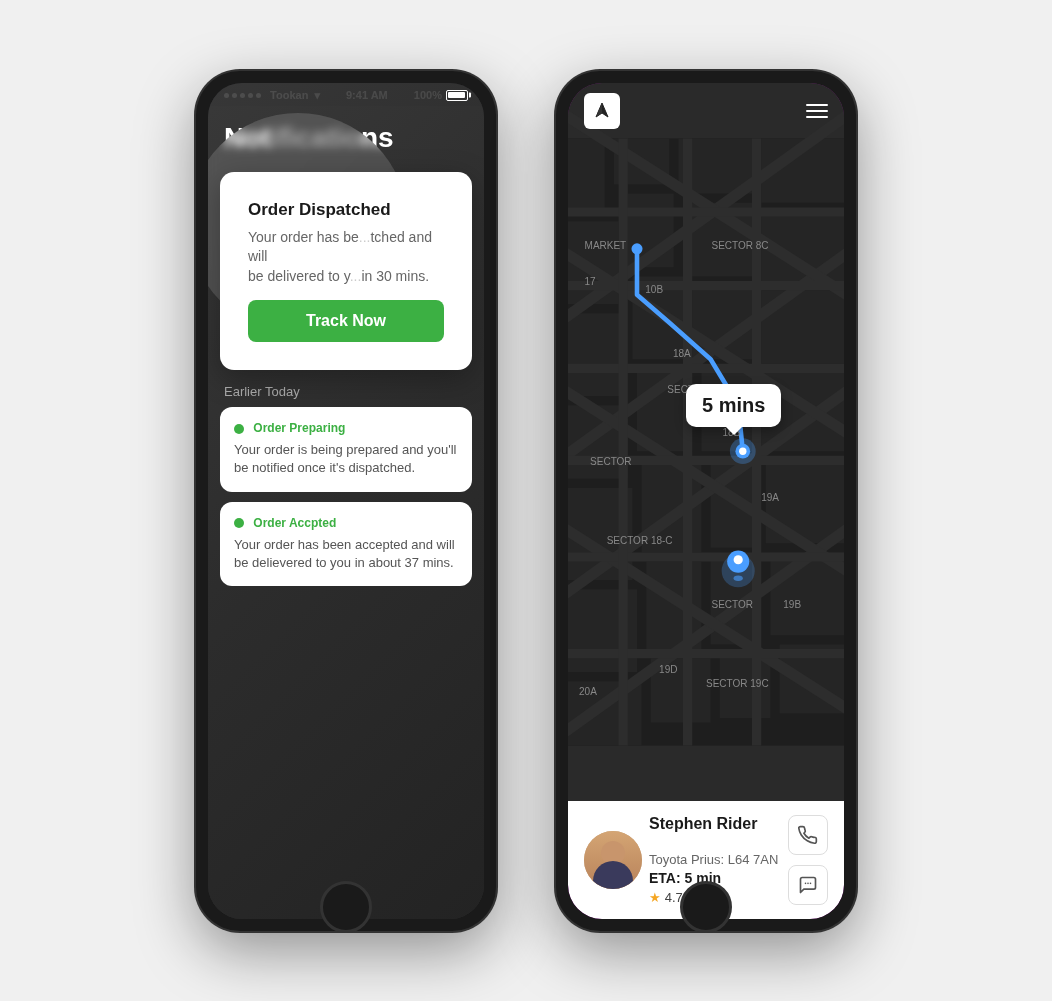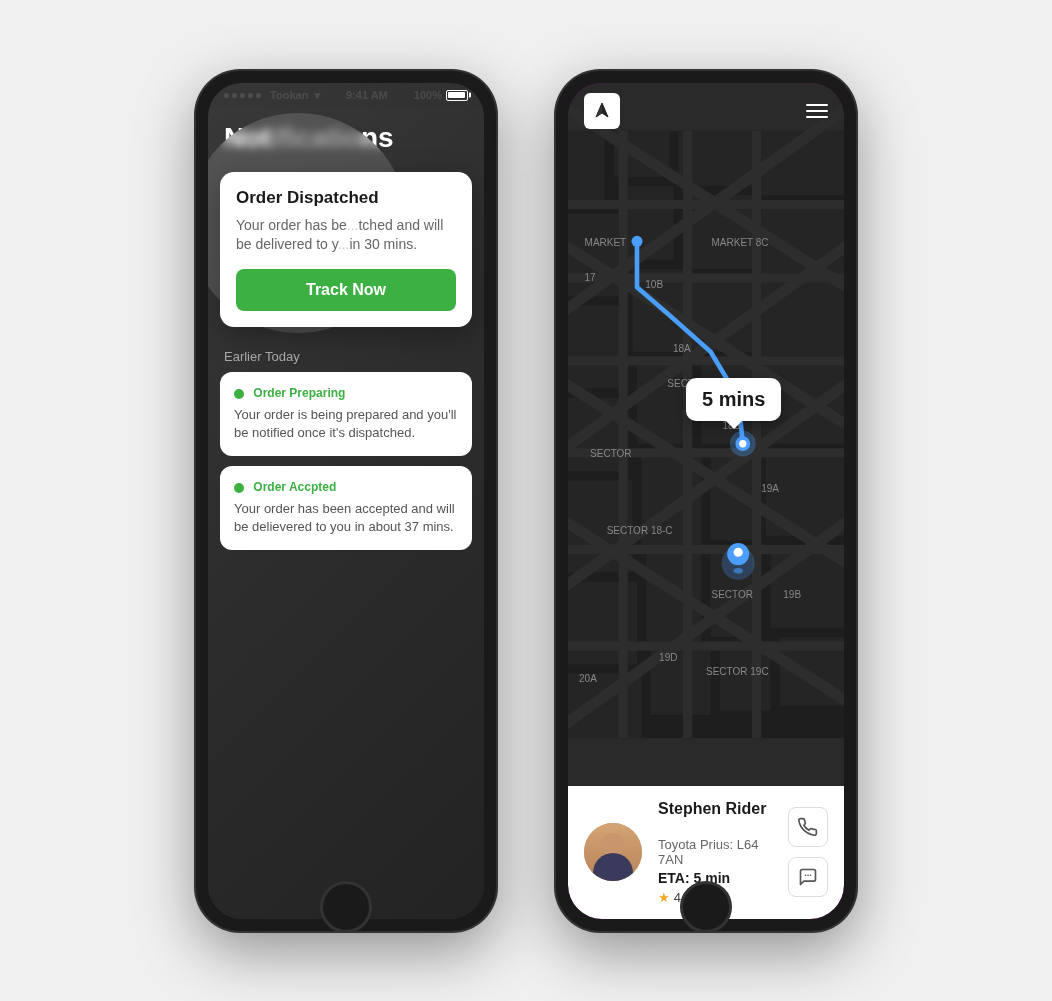--- a/index.html
+++ b/index.html
@@ -129,24 +129,24 @@
       width: 220px;
       height: 220px;
       background: rgba(255,255,255,0.15);
       border-radius: 50%;
       backdrop-filter: blur(4px);
       z-index: 3;
     }
     .popup-card {
       position: relative;
       z-index: 4;
-      margin: 10px 12px 8px;
+      margin: 10px 12px 0;
       background: white;
       border-radius: 14px;
-      padding: 16px;
+      padding: 28px;
       box-shadow: 0 8px 30px rgba(0,0,0,0.3);
     }
     .popup-card-title {
       font-size: 17px;
       font-weight: 700;
       color: #1a1a1a;
       margin-bottom: 8px;
     }
     .popup-card-text {
       font-size: 14px;
@@ -294,21 +294,21 @@
       border-right: 8px solid transparent;
       border-top: 8px solid white;
     }
 
     
     .driver-card {
       background: white;
       padding: 14px 16px;
       display: flex;
       align-items: center;
-      gap: 16px;
+      gap: 7px;
       min-height: 110px;
       border-radius: 0 0 34px 34px;
     }
     .driver-avatar {
       width: 58px;
       height: 58px;
       border-radius: 50%;
       overflow: hidden;
       background: #c8a882;
       flex-shrink: 0;
@@ -537,21 +537,21 @@
 
             <circle cx="185" cy="470" r="18" fill="#4a9eff" opacity="0.25"></circle>
             <circle cx="185" cy="460" r="12" fill="#4a9eff"></circle>
             <ellipse cx="185" cy="478" rx="5" ry="3" fill="#4a9eff" opacity="0.6"></ellipse>
             <circle cx="185" cy="458" r="5" fill="white"></circle>
           </svg>
 
           <div class="map-label" style="left:6%;top:22%">MARKET</div>
           <div class="map-label" style="left:6%;top:27%">17</div>
           <div class="map-label" style="left:28%;top:28%">10B</div>
-          <div class="map-label" style="left:52%;top:22%">MARKET 8C</div>
+          <div class="map-label" style="left:52%;top:22%">SECTOR 8C</div>
           <div class="map-label" style="left:38%;top:37%">18A</div>
           <div class="map-label" style="left:36%;top:42%">SECTOR 18A</div>
           <div class="map-label" style="left:56%;top:48%">18B</div>
           <div class="map-label" style="left:8%;top:52%">SECTOR</div>
           <div class="map-label" style="left:14%;top:63%">SECTOR 18-C</div>
           <div class="map-label" style="left:70%;top:57%">19A</div>
           <div class="map-label" style="left:52%;top:72%">SECTOR</div>
           <div class="map-label" style="left:78%;top:72%">19B</div>
           <div class="map-label" style="left:4%;top:84%">20A</div>
           <div class="map-label" style="left:33%;top:81%">19D</div>

